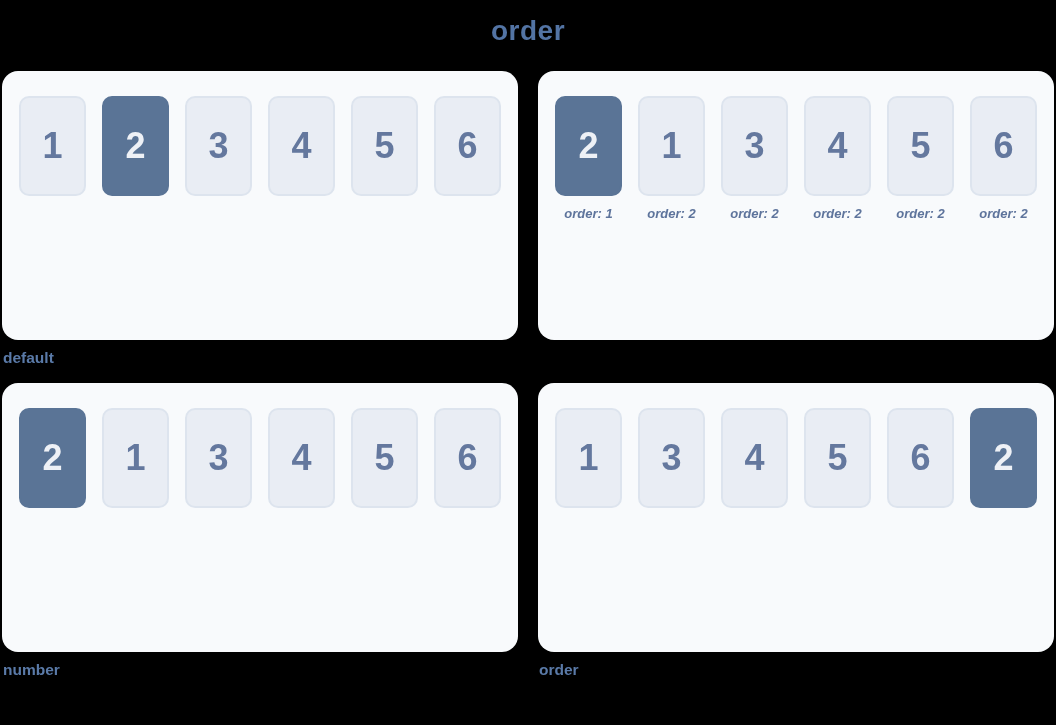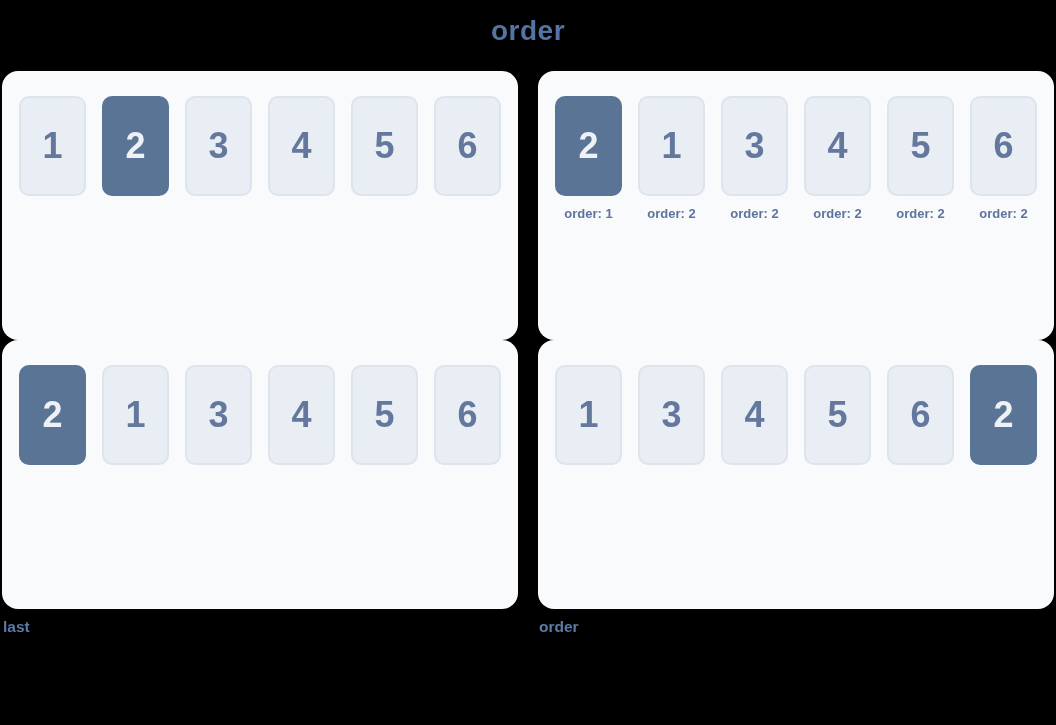--- a/index.html
+++ b/index.html
@@ -45,20 +45,21 @@
   .box.highlighted {
     background: #5a7496;
     border-color: #5a7496;
     color: #eef1f6;
   }
   .order-label {
     margin-top: 10px;
     font-size: 13px; font-weight: 600;
     color: #5e749c;
     white-space: nowrap;
+    font-style: italic;
   }
   .caption {
     margin: 9px 0 16px 1px;
     font-size: 15.5px; line-height: 18px;
     font-weight: 700;
     color: #5a7aa8;
   }
 </style>
 </head>
 <body>
@@ -83,20 +84,21 @@
           <div class="box">4</div>
         </div>
         <div class="item">
           <div class="box">5</div>
         </div>
         <div class="item">
           <div class="box">6</div>
         </div>
       </div>
     </div>
+    <div class="caption">default</div>
   </div>
 
   <div class="cell">
     <div class="panel">
       <div class="boxes">
         <div class="item">
           <div class="box highlighted">2</div>
           <div class="order-label">order: 1</div>
         </div>
         <div class="item">
@@ -139,21 +141,21 @@
           <div class="box">4</div>
         </div>
         <div class="item">
           <div class="box">5</div>
         </div>
         <div class="item">
           <div class="box">6</div>
         </div>
       </div>
     </div>
-    <div class="caption">last</div>
+    <div class="caption">number</div>
   </div>
 
   <div class="cell">
     <div class="panel">
       <div class="boxes">
         <div class="item">
           <div class="box">1</div>
         </div>
         <div class="item">
           <div class="box">3</div>

